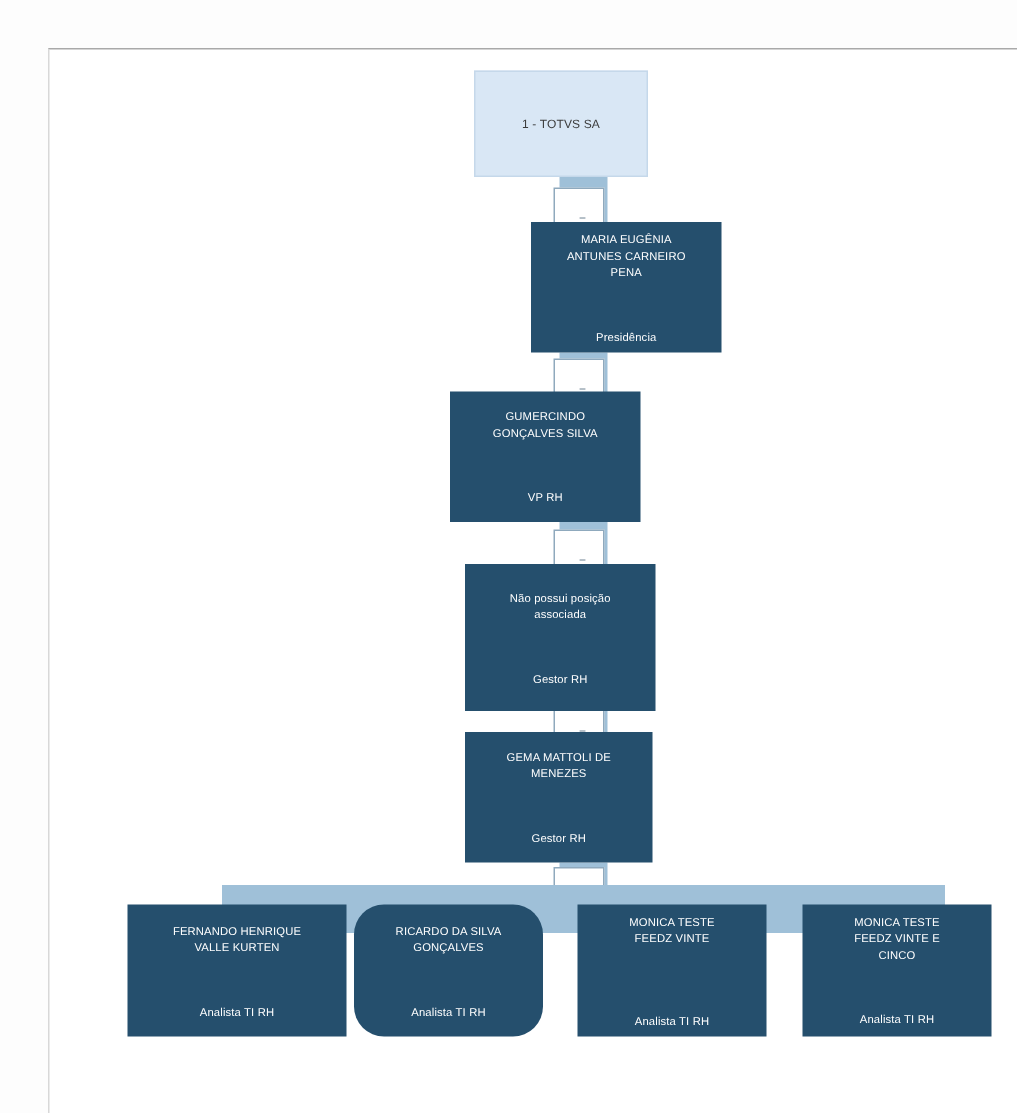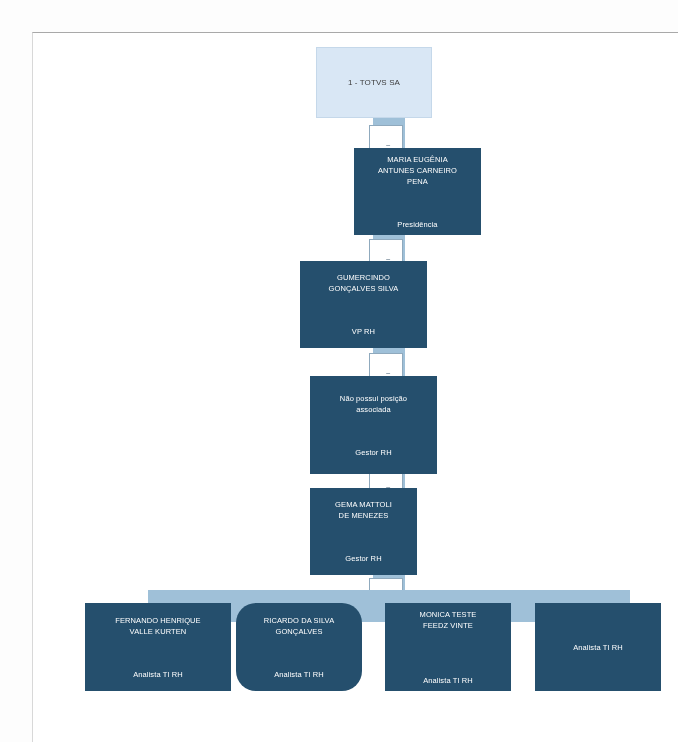--- a/index.html
+++ b/index.html
@@ -104,21 +104,21 @@
   <div class="node dark" style="left:267px; top:228px; width:127px; height:87px;">
     <div class="node-name">GUMERCINDO GONÇALVES SILVA</div>
     <div class="node-role">VP RH</div>
   </div>
 
   <div class="node dark" style="left:277px; top:343px; width:127px; height:98px;">
     <div class="node-name">Não possui posição associada</div>
     <div class="node-role">Gestor RH</div>
   </div>
 
-  <div class="node dark" style="left:277px; top:455px; width:107px; height:87px;">
+  <div class="node dark" style="left:277px; top:455px; width:125px; height:87px;">
     <div class="node-name">GEMA MATTOLI DE MENEZES</div>
     <div class="node-role">Gestor RH</div>
   </div>
 
   <div class="hline" style="left:115px; top:557px; width:451px;"></div>
   <div class="vline" style="left:115px; top:557px; height:13px;"></div>
   <div class="vline" style="left:266px; top:557px; height:13px;"></div>
   <div class="vline" style="left:415px; top:557px; height:13px;"></div>
   <div class="vline" style="left:565px; top:557px; height:13px;"></div>
 
@@ -131,20 +131,21 @@
     <div class="node-name">RICARDO DA SILVA GONÇALVES</div>
     <div class="node-role">Analista TI RH</div>
   </div>
 
   <div class="node dark" style="left:352px; top:570px; width:126px; height:88px;gap:12px;">
     <div class="node-name">MONICA TESTE FEEDZ VINTE</div>
     <div class="node-role">Analista TI RH</div>
   </div>
 
   <div class="node dark" style="left:502px; top:570px; width:126px; height:88px;">
+    <div class="node-name">MONICA TESTE FEEDZ VINTE E CINCO</div>
     <div class="node-role">Analista TI RH</div>
   </div>
 
   <div class="scroll-track">
     <div class="scroll-thumb"></div>
   </div>
 
 </div>
 
 </body></html>

